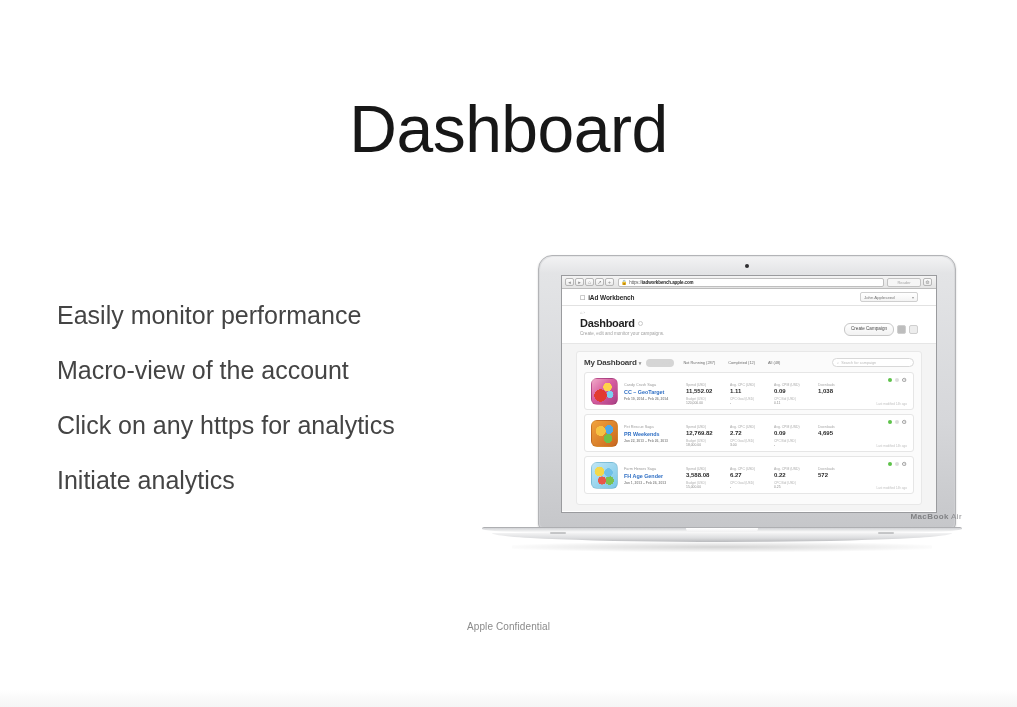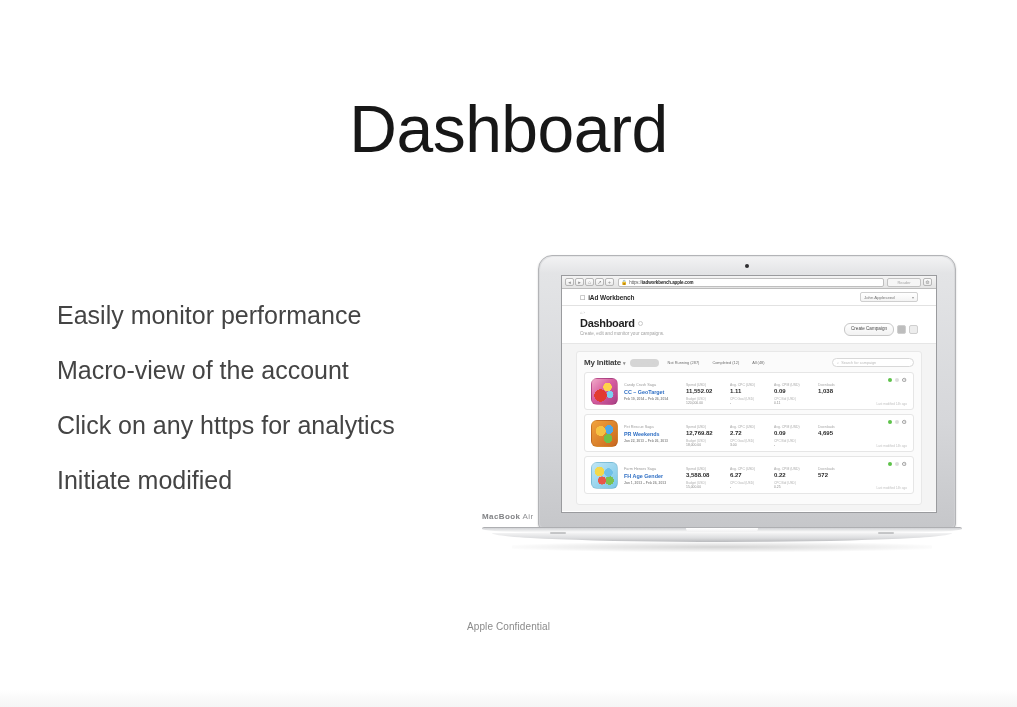--- a/index.html
+++ b/index.html
@@ -184,21 +184,21 @@
     top: 287px;
     width: 420px;
     height: 10px;
     background: radial-gradient(ellipse at center, rgba(0,0,0,0.17) 0%, rgba(0,0,0,0.05) 55%, rgba(0,0,0,0) 78%);
   }
   .mb-label {
     position: absolute;
     left: 0;
     top: 257px;
     width: 480px;
-    text-align: left;
+    text-align: right;
     font-size: 8px;
     color: #8f9093;
     letter-spacing: 0.4px;
   }
   .mb-label b { font-weight: 600; color: #818285; }
 
   
   .browser {
     position: absolute;
     left: 0; top: 0;
@@ -549,21 +549,21 @@
 <body>
 
 <div class="slide">
 
   <div class="slide-title">Dashboard</div>
 
   <div class="bullets">
     <div class="bullet-line">Easily monitor performance</div>
     <div class="bullet-line">Macro-view of the account</div>
     <div class="bullet-line">Click on any https for analytics</div>
-    <div class="bullet-line">Initiate modified</div>
+    <div class="bullet-line">Initiate analytics</div>
   </div>
 
   <div class="macbook">
 
     <div class="mb-lid">
       <div class="mb-lid-inner">
         <div class="mb-camera"></div>
 
         <div class="mb-screen">
           <div class="browser">
@@ -607,21 +607,21 @@
                 <div class="header-actions">
                   <div class="btn-create">Create Campaign</div>
                   <div class="view-toggle"></div>
                   <div class="view-toggle inactive"></div>
                 </div>
               </div>
 
               <div class="panel">
                 <div class="panel-bar">
                   <div class="panel-title">
-                    <span>My Initiate</span><span class="caret">▾</span>
+                    <span>My Dashboard</span><span class="caret">▾</span>
                   </div>
                   <div class="filter-pill active">Running (3)</div>
                   <div class="filter-pill">Not Running (287)</div>
                   <div class="filter-pill">Completed (12)</div>
                   <div class="filter-pill">All (48)</div>
                   <div class="panel-search">
                     <span>⌕</span>
                     <span>Search for campaign</span>
                   </div>
                 </div>

